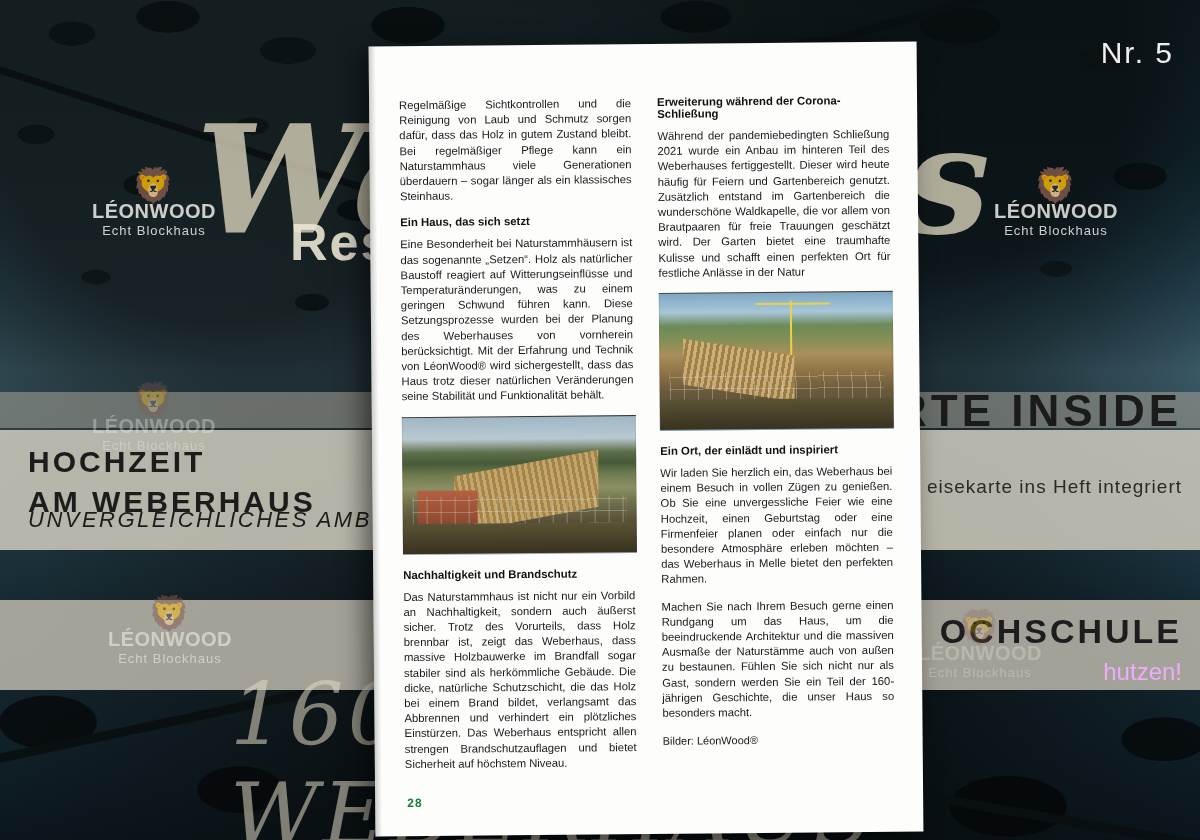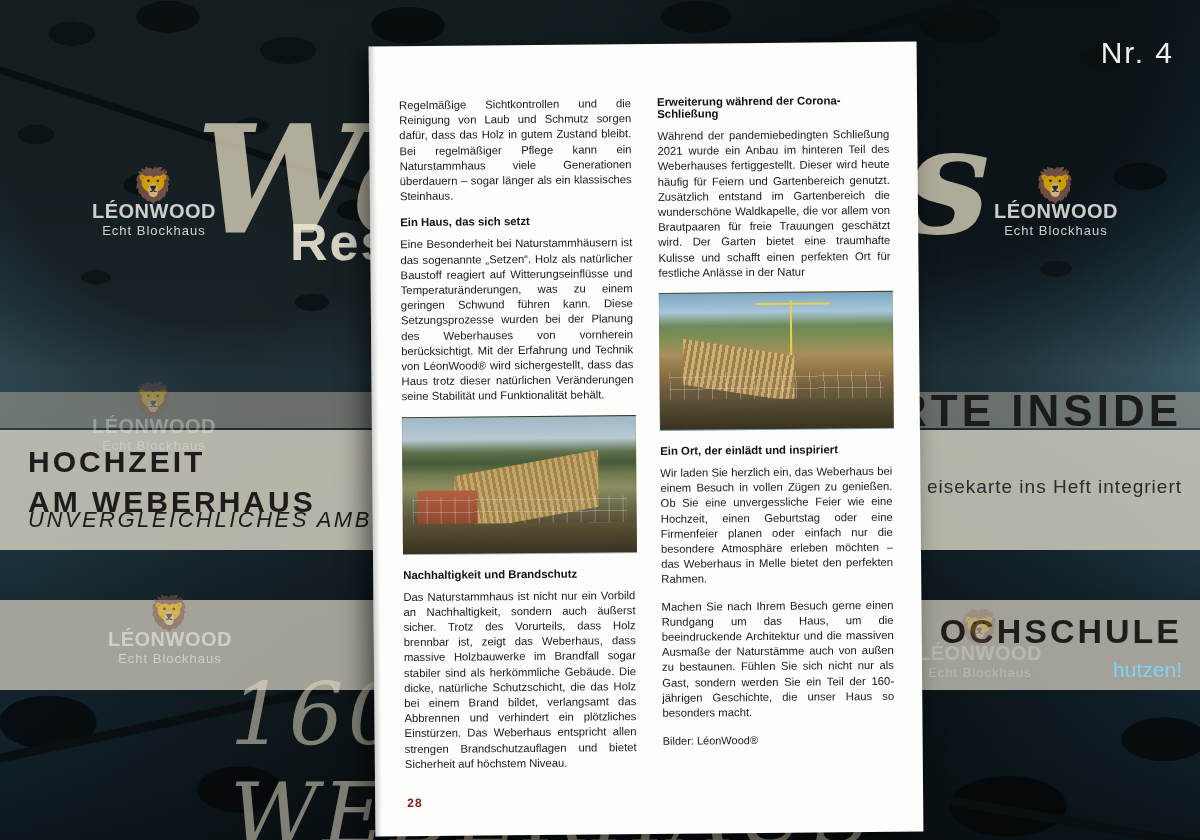--- a/index.html
+++ b/index.html
@@ -116,21 +116,21 @@
   }
   .cover-right-big2 {
     position: absolute;
     right: 18px; top: 612px;
     font-size: 34px; font-weight: bold;
     color: #1d1d1d; letter-spacing: 3px;
   }
   .cover-right-sub2 {
     position: absolute;
     right: 18px; top: 658px;
-    font-size: 21px; color: #7dd3fc;
+    font-size: 24px; color: #f0abfc;
   }
   .issue-no {
     position: absolute;
     right: 26px; top: 36px;
     color: #efefef; font-size: 30px; letter-spacing: 2px;
   }
   .ghost-script {
     position: absolute;
     color: rgba(222,214,190,.78);
     font-family: "DejaVu Serif", serif;
@@ -294,21 +294,21 @@
     width: 26%; height: 26%;
     background: linear-gradient(180deg, #b4603f, #8c4730);
   }
 
   .footer {
     position: absolute;
     left: 32px;
     bottom: 26px;
     font-size: 12px;
     font-weight: bold;
-    color: #7f1d1d;
+    color: #15803d;
     letter-spacing: 1px;
   }
   .credit {
     font-family: "Liberation Sans", sans-serif;
     font-size: 11px;
     color: #17181a;
     margin-top: 14px;
   }
   .page-edge {
     position: absolute;
@@ -329,21 +329,21 @@
   <div class="branch" style="left:820px; top:40px; width:430px; height:8px; transform:rotate(-16deg);"></div>
   <div class="branch" style="left:-30px; top:760px; width:400px; height:9px; transform:rotate(-12deg);"></div>
   <div class="branch" style="left:860px; top:780px; width:400px; height:9px; transform:rotate(10deg);"></div>
 
   <div class="ghost-script ghost-w">We</div>
   <div class="ghost-script ghost-s">s</div>
 
   <div class="band band-mid"></div>
   <div class="ghost-script ghost-rest">Rest</div>
 
-  <div class="issue-no">Nr. 4</div>
+  <div class="issue-no">Nr. 5</div>
 
   <div class="band band-title"></div>
   <div class="band band-sub"></div>
 
   <div class="cover-text cover-h1">
     <div>HOCHZEIT</div>
     <div>AM WEBERHAUS</div>
   </div>
   <div class="cover-text cover-h2">
     <div>UNVERGLEICHLICHES AMBIEN</div>

